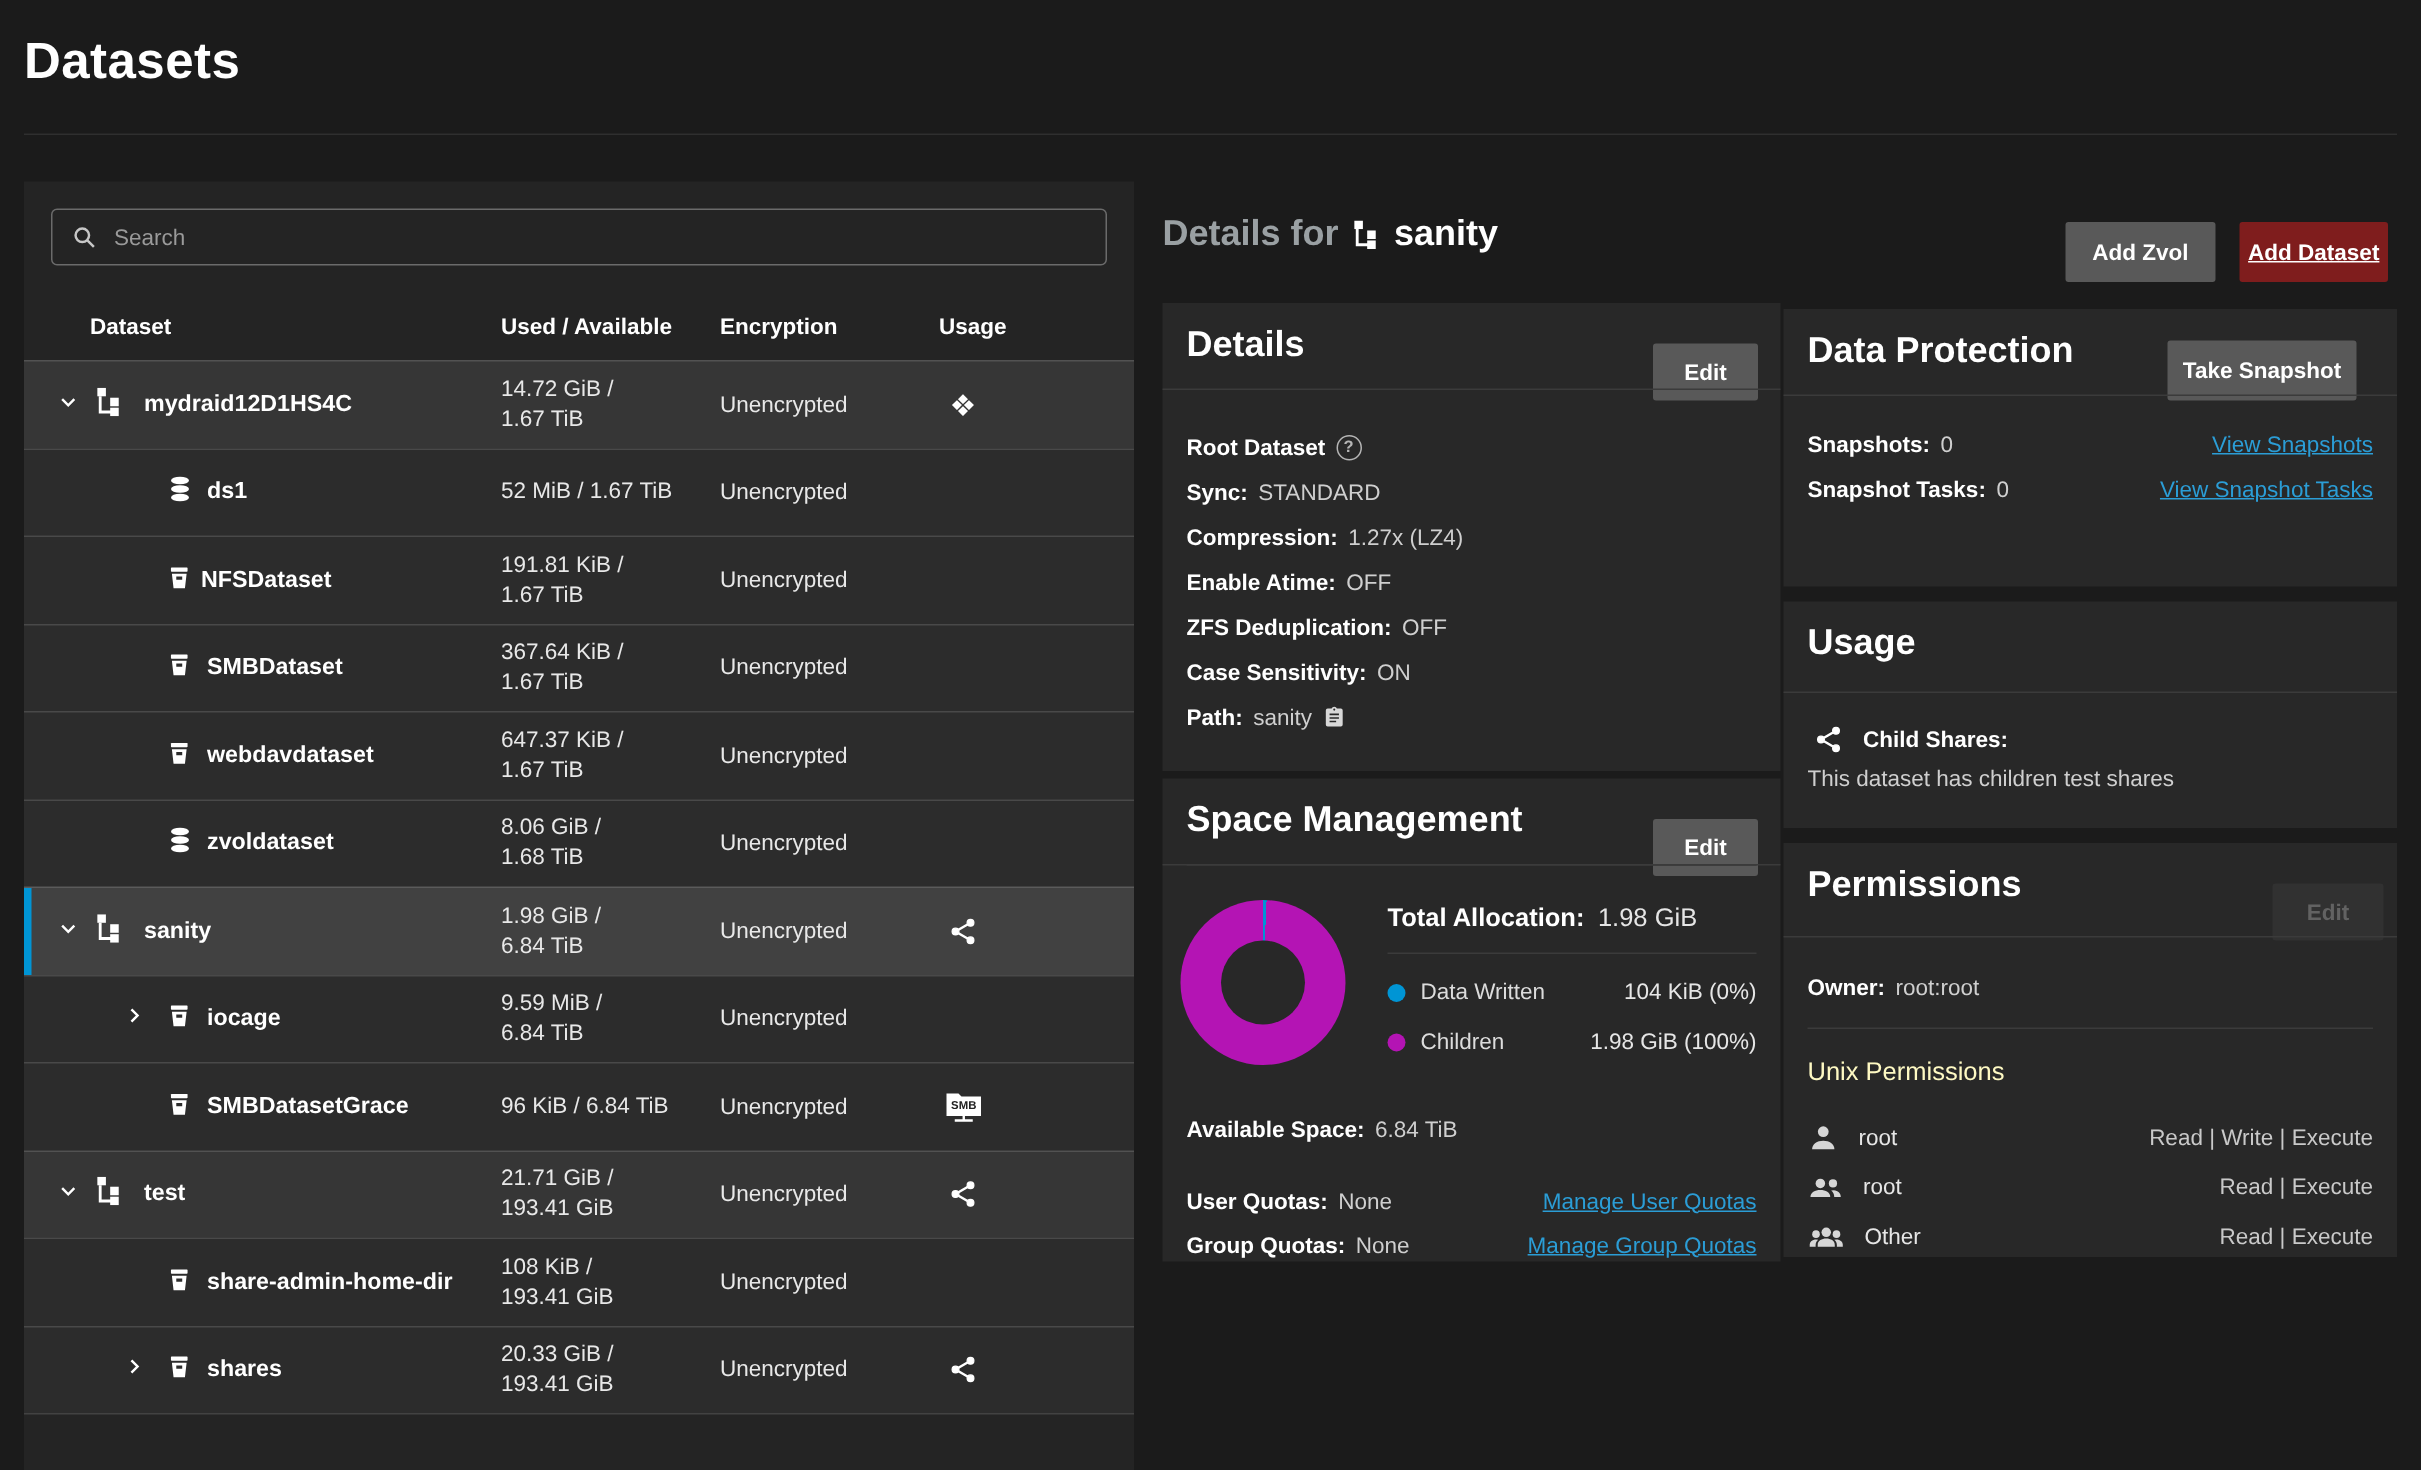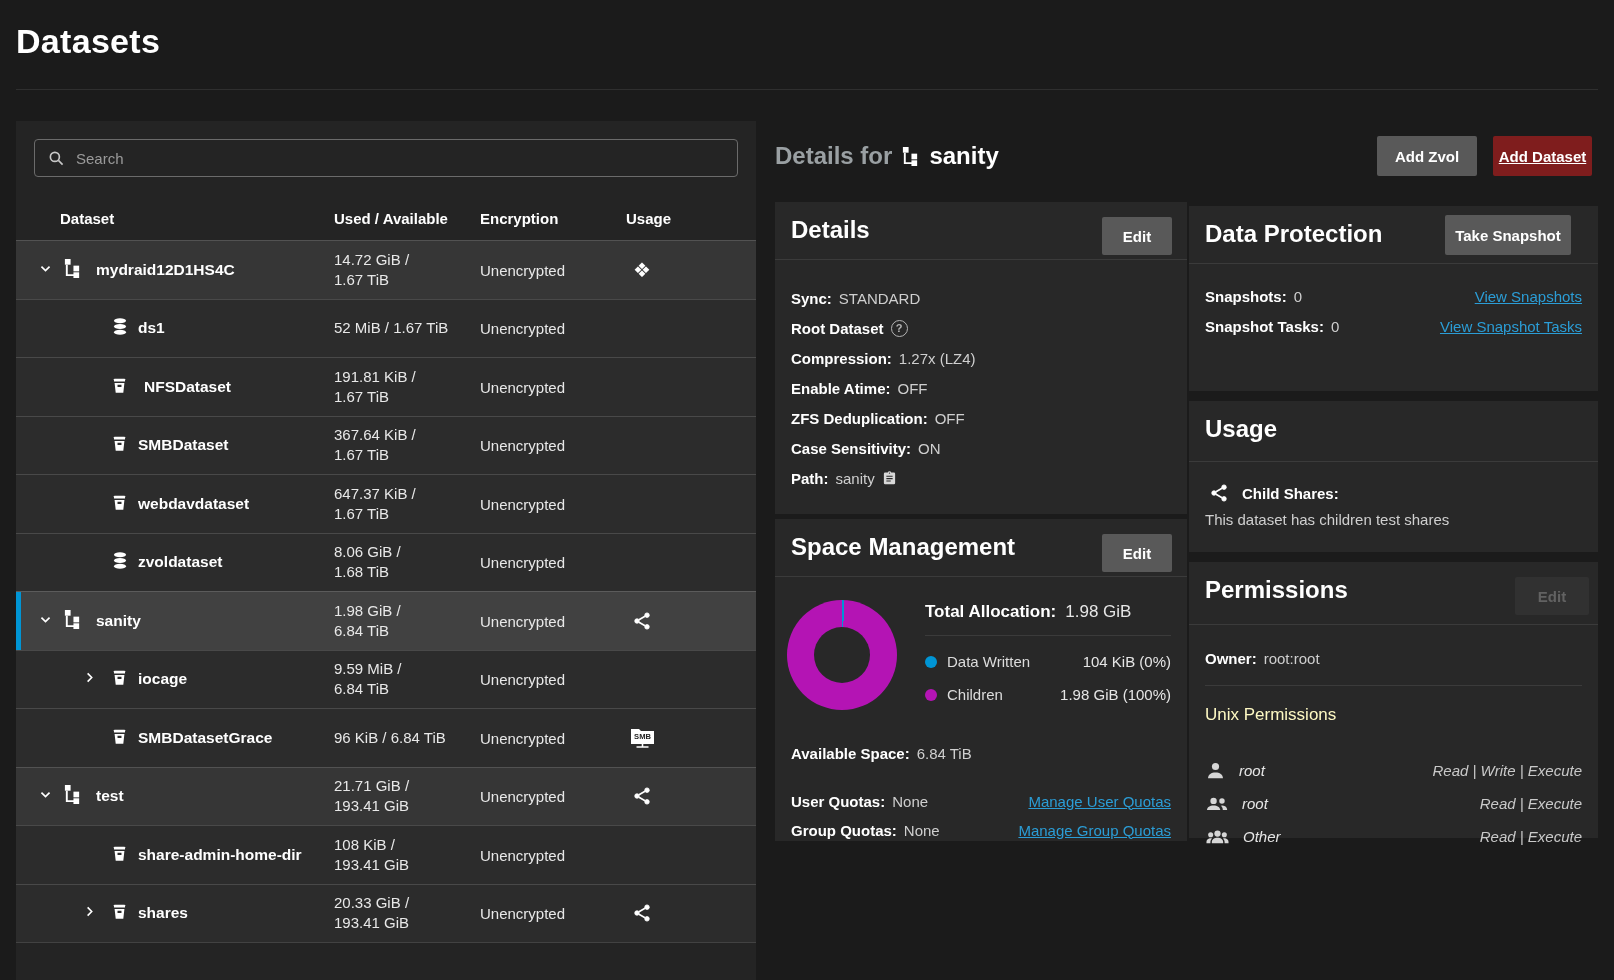--- a/index.html
+++ b/index.html
@@ -33,21 +33,21 @@
   .used { font-size:15px; color:#e8e8e8; line-height:20px; white-space:nowrap; }
   .enc { font-size:15px; color:#e8e8e8; }
   .usage-cell { left:595px; width:62px; text-align:center; }
   .apps-glyph { font-size:20px; color:#fff; font-family:"DejaVu Sans", sans-serif; }
 
   
   .details-for { position:absolute; left:775px; top:136px; height:40px; display:flex; align-items:center; gap:9px; }
   .details-for .prefix { font-size:24px; font-weight:bold; color:#9aa0a3; }
   .details-for .dsname { font-size:24px; font-weight:bold; color:#fff; }
 
-  .btn { display:flex; align-items:center; justify-content:center; background:#595959; color:#fff; font-weight:bold; font-size:15px; font-family:inherit; border:none; border-radius:2px; cursor:pointer; white-space:nowrap; }
+  .btn { display:flex; align-items:center; justify-content:center; background:#595959; color:#fff; font-weight:bold; font-size:15px; font-family:inherit; border:none; border-radius:2px; cursor:pointer; white-space:nowrap;margin-top:12px; }
   .btn.primary { background:#7f1d1d;text-decoration:underline; }
   .btn.disabled { background:#313131; color:#626262; cursor:default; }
   #add-zvol { position:absolute; left:1377px; top:136px; width:100px; height:40px; }
   #add-dataset { position:absolute; left:1493px; top:136px; width:99px; height:40px; }
 
   .card { position:absolute; background:#282828; }
   .card-title { position:absolute; left:16px; top:14px; font-size:24px; font-weight:bold; }
   .card-divider { position:absolute; left:0; right:0; height:1px; background:#3b3b3b; }
   .edit-btn { position:absolute; left:327px; top:15px; width:70px; height:38px; }
 
@@ -95,21 +95,21 @@
   .child-shares-desc { position:absolute; left:16px; top:110px; color:#cfcfcf; }
 
   #permissions-card { left:1189px; top:562px; width:409px; height:276px; }
   #permissions-card .card-divider { top:62px; }
   #permissions-card .edit-btn { left:326px; width:74px; }
   .owner-row { position:absolute; left:16px; top:83px; height:26px; display:flex; align-items:center; gap:7px; }
   .owner-row .k { font-weight:bold; }
   .owner-row .v { color:#cfcfcf; }
   .perm-sub-divider { position:absolute; left:16px; right:16px; top:123px; height:1px; background:#3b3b3b; }
   .unix-title { position:absolute; left:16px; top:143px; font-size:17px; color:#fef9c3; }
-  .perm-rows { position:absolute; left:16px; right:16px; top:192px;font-style:italic; }
+  .perm-rows { position:absolute; left:16px; right:16px; top:180px; }
   .perm-row { height:33px; display:flex; align-items:center; gap:13px; }
   .perm-row .pname { color:#e6e6e6; }
   .perm-row .pperms { margin-left:auto; color:#c9c9c9; }
 </style>
 </head>
 <body>
 
 <h1 class="page-title">Datasets</h1>
 <div class="title-divider"></div>
 
@@ -160,21 +160,21 @@
         <div class="rcell used" style="left: 318px;">
           <div>52 MiB / 1.67 TiB</div>
         </div>
         <span class="rcell enc" style="left: 464px;">Unencrypted</span>
       </div>
       <div class="row child">
         <span class="rcell" style="left: 94px;"><svg width="19" height="19" viewBox="0 0 24 24" fill="#fff">
             <rect x="5" y="3.5" width="14" height="3.6" rx="0.6"></rect>
             <path fill-rule="evenodd" d="M5.8 8.8h12.4L16.8 21H7.2L5.8 8.8zm3.7 2.4v2.6h5v-2.6h-5z"></path>
           </svg></span>
-        <span class="rcell row-label" style="left: 128px;">NFSDataset</span>
+        <span class="rcell row-label" style="left: 118px;">NFSDataset</span>
         <div class="rcell used" style="left: 318px;">
           <div>191.81 KiB /</div>
           <div>1.67 TiB</div>
         </div>
         <span class="rcell enc" style="left: 464px;">Unencrypted</span>
       </div>
       <div class="row child">
         <span class="rcell" style="left: 94px;"><svg width="19" height="19" viewBox="0 0 24 24" fill="#fff">
             <rect x="5" y="3.5" width="14" height="3.6" rx="0.6"></rect>
             <path fill-rule="evenodd" d="M5.8 8.8h12.4L16.8 21H7.2L5.8 8.8zm3.7 2.4v2.6h5v-2.6h-5z"></path>
@@ -346,28 +346,28 @@
 </div>
 <button class="btn" id="add-zvol">Add Zvol</button>
 <button class="btn primary" id="add-dataset">Add Dataset</button>
 
 <section class="card" id="details-card">
   <div class="card-title">Details</div>
   <button class="btn edit-btn">Edit</button>
   <div class="card-divider"></div>
   <div class="kv-rows">
       <div class="kv">
-        <span class="k">Sync:</span>
-        <span class="v">STANDARD</span>
-      </div>
-      <div class="kv">
         <span class="k">Root Dataset</span>
         <span class="icon">
           <span class="help-circle">?</span>
         </span>
+      </div>
+      <div class="kv">
+        <span class="k">Sync:</span>
+        <span class="v">STANDARD</span>
       </div>
       <div class="kv">
         <span class="k">Compression:</span>
         <span class="v">1.27x (LZ4)</span>
       </div>
       <div class="kv">
         <span class="k">Enable Atime:</span>
         <span class="v">OFF</span>
       </div>
       <div class="kv">

